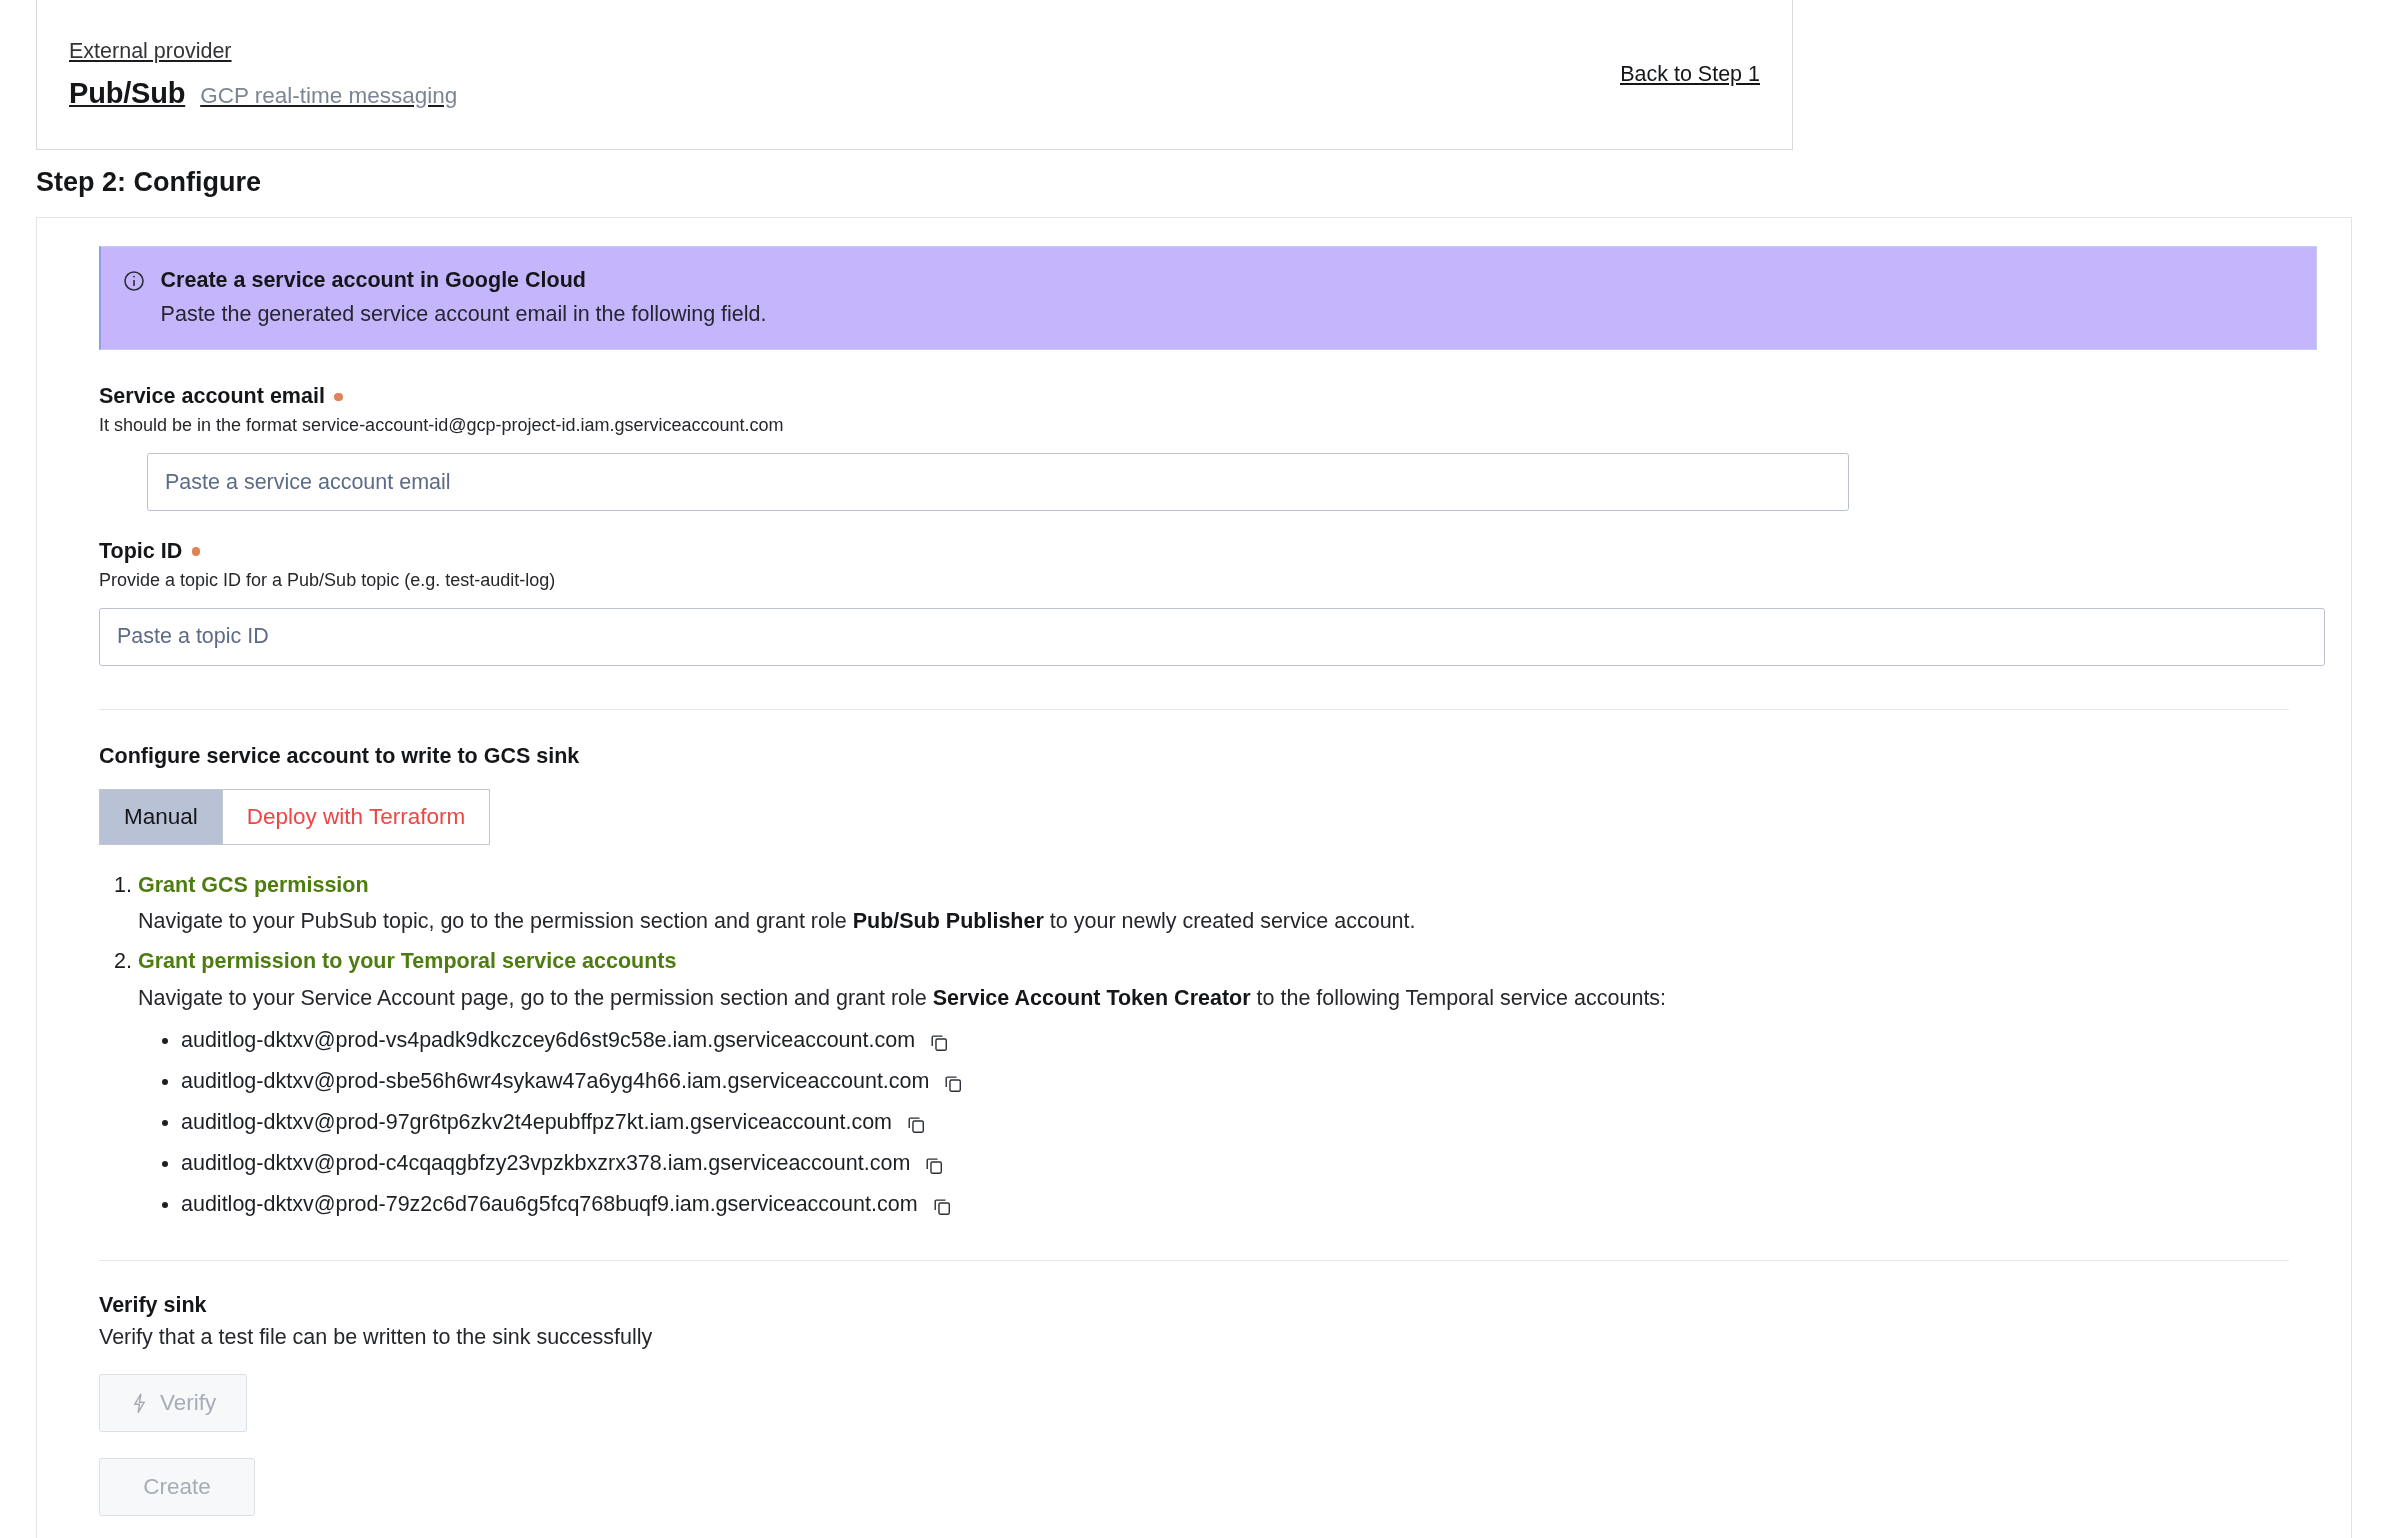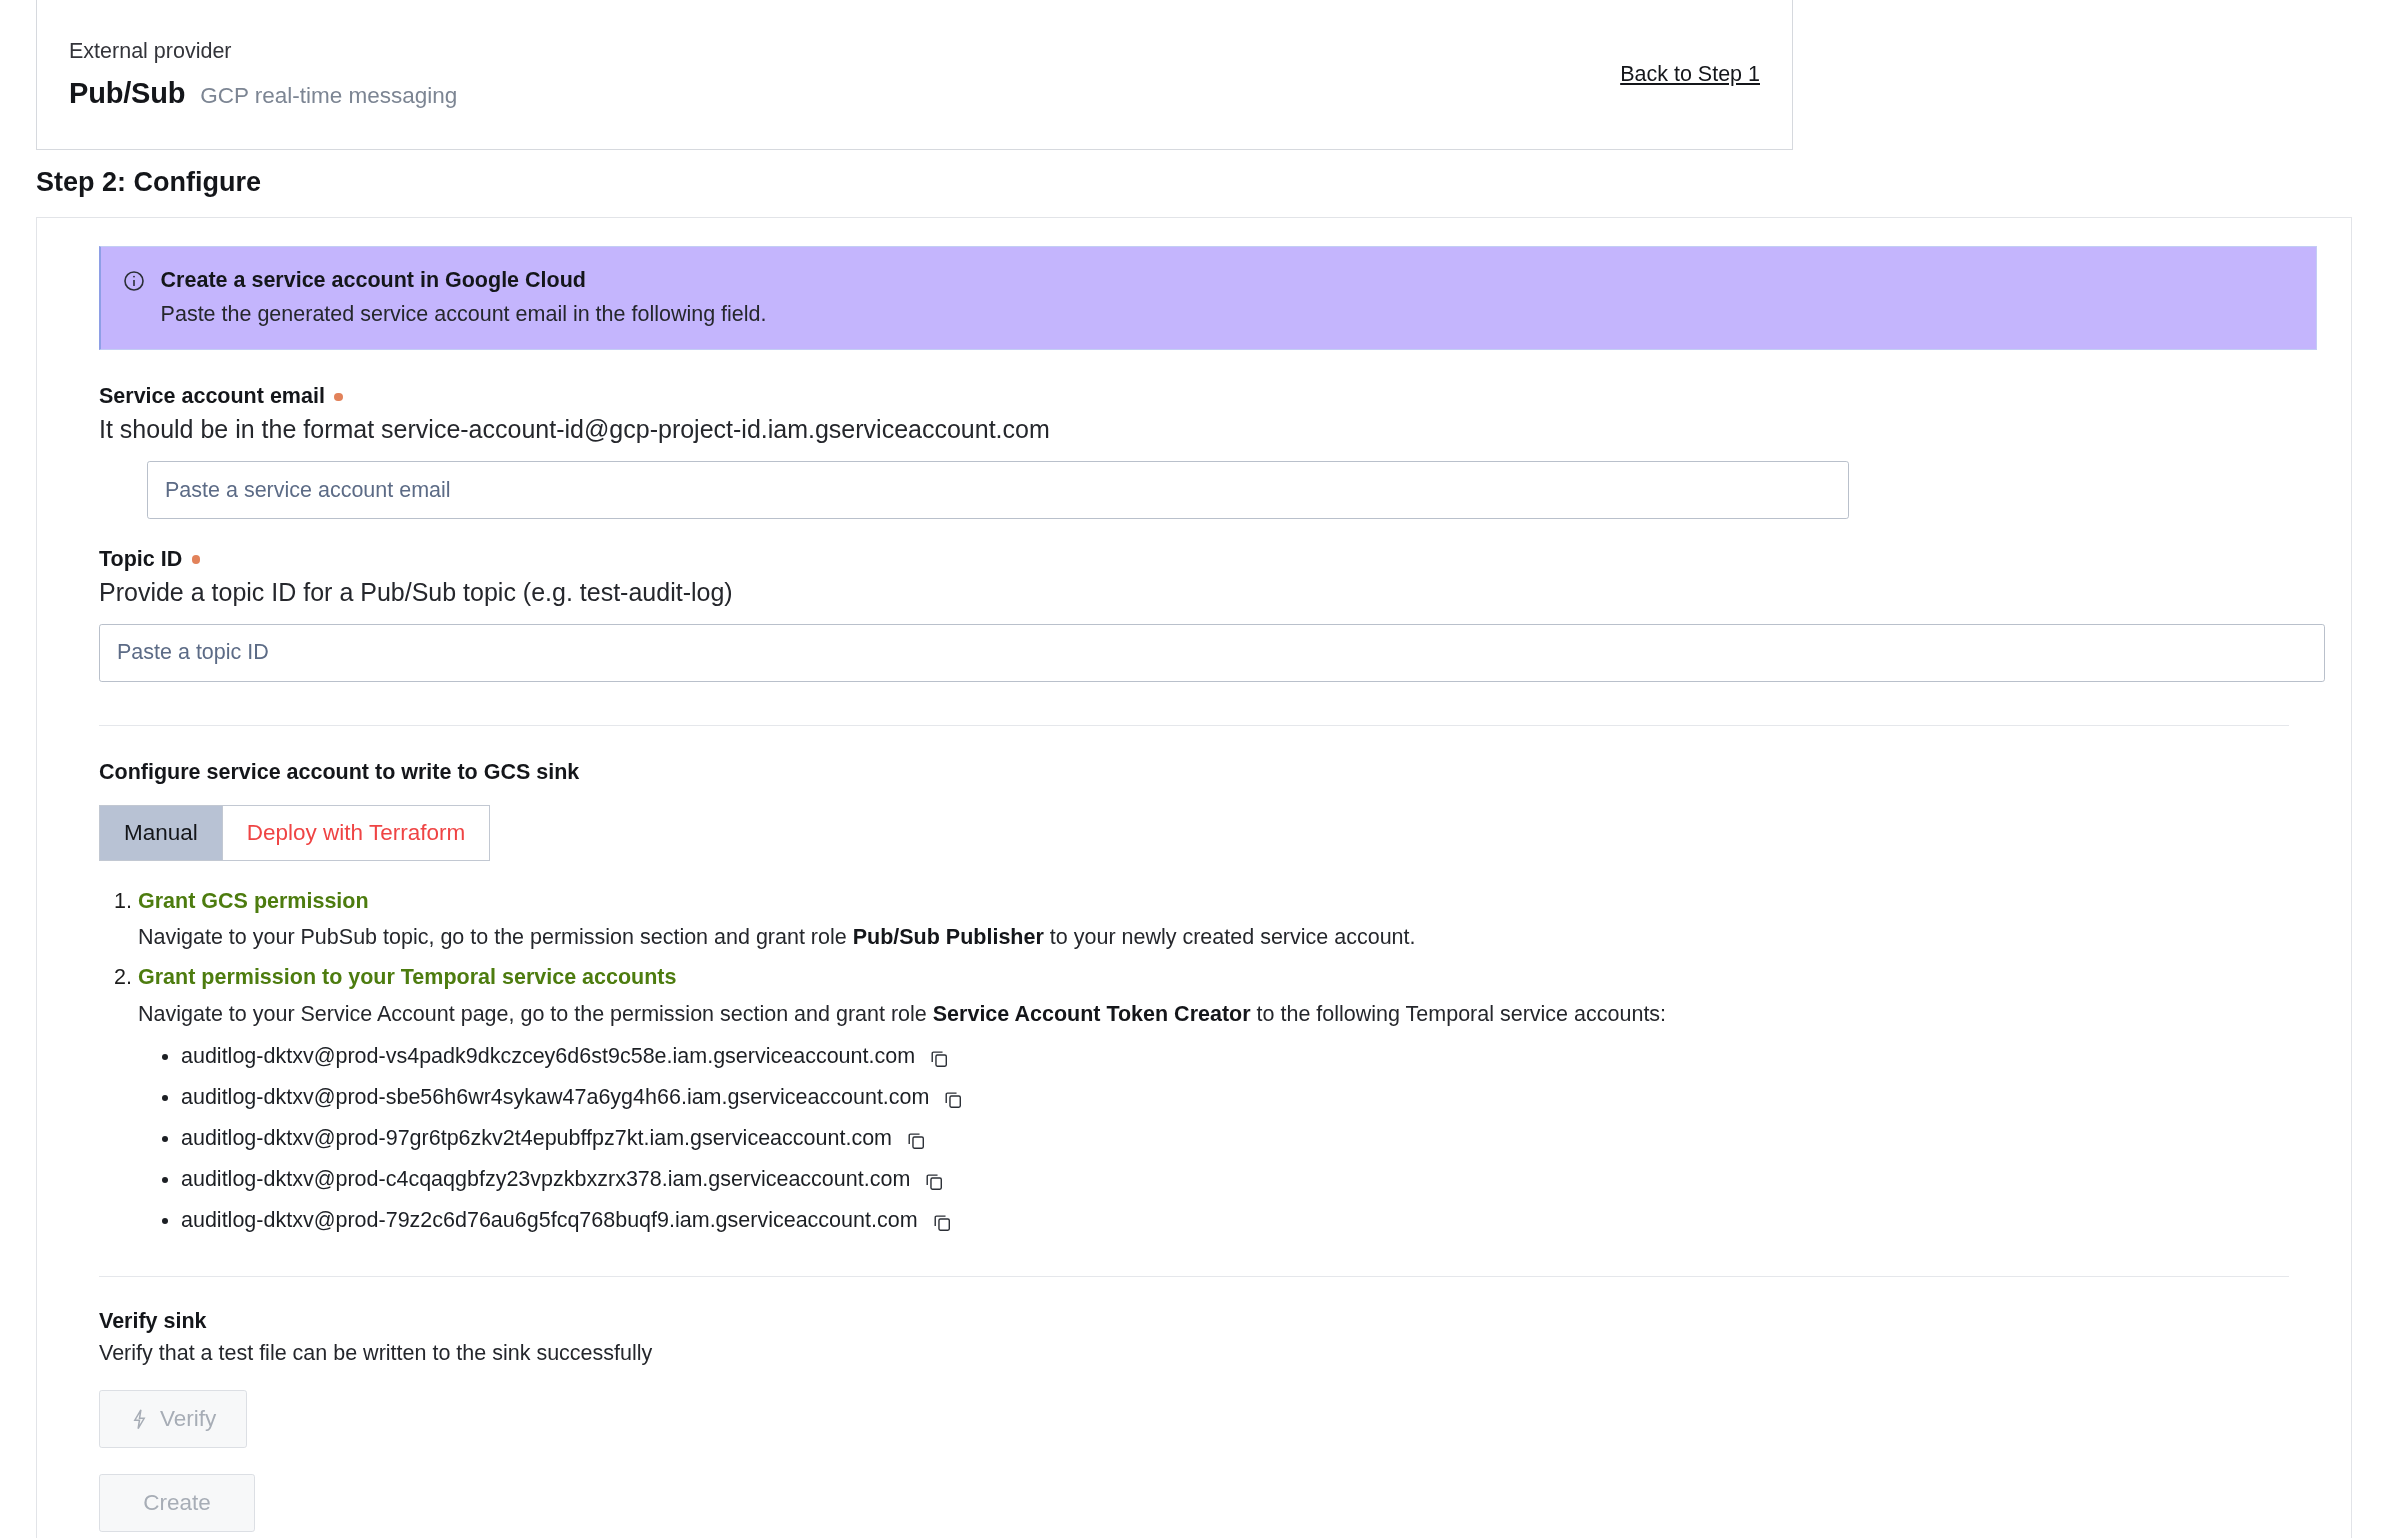--- a/index.html
+++ b/index.html
@@ -23,20 +23,21 @@
     left: 36px;
     top: 0px;
     width: 1757px;
     height: 150px;
     border: 0.9px solid #d6d9de;
     border-top: none;
     background: #fff;
     display: flex;
     align-items: center;
     padding: 0 32px;
+    text-decoration: underline;
   }
   .provider-left { flex: 1; }
   .provider-kicker {
     font-size: 21.5px;
     color: #33343a;
     margin-bottom: 13px;
   }
   .provider-title-row {
     display: flex;
     align-items: baseline;
@@ -125,21 +126,21 @@
     color: #14161a;
   }
   .req-dot {
     width: 8.4px;
     height: 8.4px;
     border-radius: 50%;
     background: #e2825a;
     display: inline-block;
   }
   .field-hint {
-    font-size: 25px;
+    font-size: 18px;
     color: #25272c;
     margin-bottom: 17px;
   }
   .text-input {
     height: 58px;
     border: 0.9px solid #b9c0cb;
     border-radius: 2.8px;
     background: #fff;
     display: flex;
     align-items: center;

